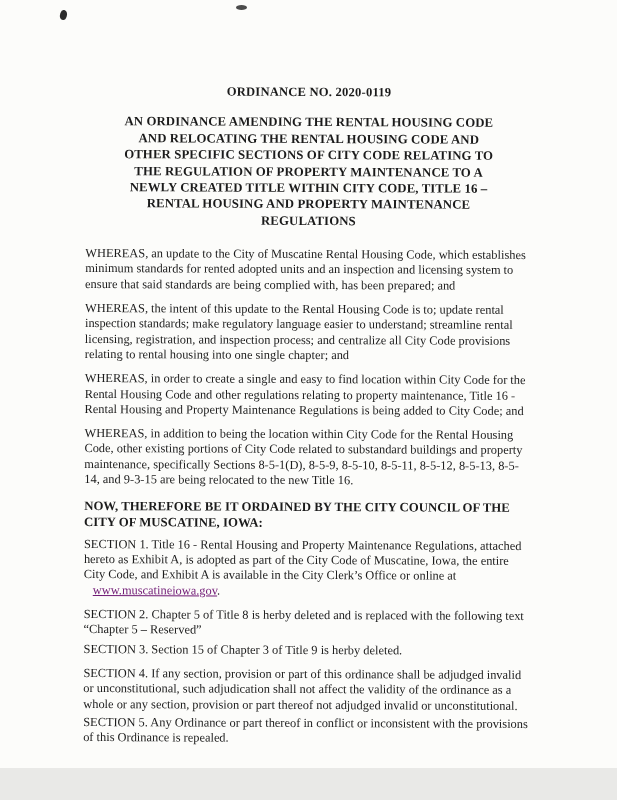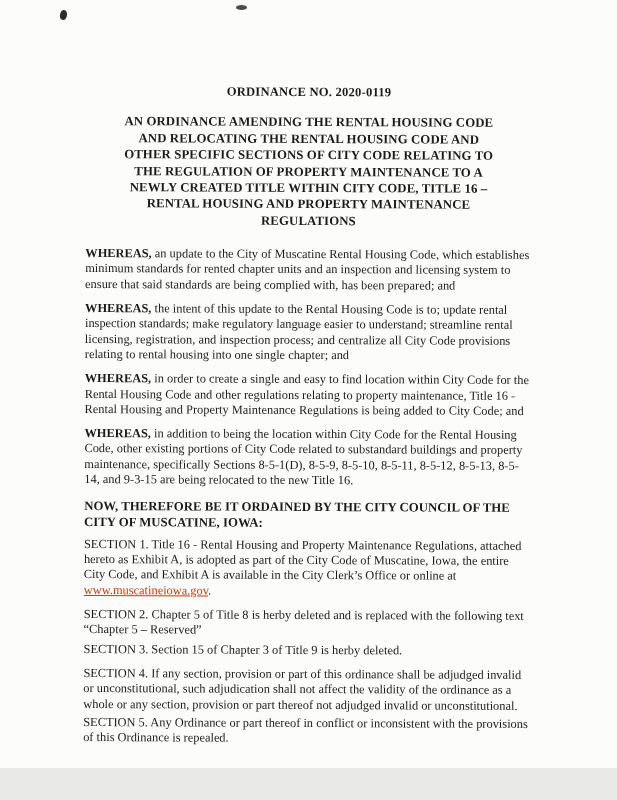--- a/index.html
+++ b/index.html
@@ -37,33 +37,34 @@
   }
   .title {
     font-weight: bold;
     text-align: center;
     font-size: 12.8px;
     line-height: 16.4px;
     letter-spacing: 0.1px;
     margin-bottom: 18px;
   }
   .para { margin-bottom: 9px; }
-  .para strong { font-weight: bold; }
+  .para strong { font-weight: normal; }
   .ordained {
     font-weight: bold;
     margin-top: 12px;
     margin-bottom: 7px;
     font-size: 12.8px;
   }
   .s2 { margin-bottom: 4px; }
   .s3 { margin-bottom: 9px; }
   .s4 { margin-bottom: 3px; }
   .s5 { margin-bottom: 0; }
   .doc-link {
-    color: #c2410c;
+    color: #701a75;
+    margin-left: 9px;
   }
   .artifact {
     position: absolute;
     background: #2c2c2c;
   }
   .artifact.a1 {
     left: 60px; top: 10px;
     width: 7px; height: 10px;
     border-radius: 45% 60% 50% 55%;
     transform: rotate(18deg);
@@ -90,21 +91,21 @@
     <div class="title">
       <div>AN ORDINANCE AMENDING THE RENTAL HOUSING CODE</div>
       <div>AND RELOCATING THE RENTAL HOUSING CODE AND</div>
       <div>OTHER SPECIFIC SECTIONS OF CITY CODE RELATING TO</div>
       <div>THE REGULATION OF PROPERTY MAINTENANCE TO A</div>
       <div>NEWLY CREATED TITLE WITHIN CITY CODE, TITLE 16 –</div>
       <div>RENTAL HOUSING AND PROPERTY MAINTENANCE</div>
       <div>REGULATIONS</div>
     </div>
 
-    <p class="para"><strong>WHEREAS,</strong><span> an update to the City of Muscatine Rental Housing Code, which establishes minimum standards for rented chapter units and an inspection and licensing system to ensure that said standards are being complied with, has been prepared; and</span></p>
+    <p class="para"><strong>WHEREAS,</strong><span> an update to the City of Muscatine Rental Housing Code, which establishes minimum standards for rented adopted units and an inspection and licensing system to ensure that said standards are being complied with, has been prepared; and</span></p>
 
     <p class="para"><strong>WHEREAS,</strong><span> the intent of this update to the Rental Housing Code is to; update rental inspection standards; make regulatory language easier to understand; streamline rental licensing, registration, and inspection process; and centralize all City Code provisions relating to rental housing into one single chapter; and</span></p>
 
     <p class="para"><strong>WHEREAS,</strong><span> in order to create a single and easy to find location within City Code for the Rental Housing Code and other regulations relating to property maintenance, Title 16 - Rental Housing and Property Maintenance Regulations is being added to City Code; and</span></p>
 
     <p class="para"><strong>WHEREAS,</strong><span> in addition to being the location within City Code for the Rental Housing Code, other existing portions of City Code related to substandard buildings and property maintenance, specifically Sections 8-5-1(D), 8-5-9, 8-5-10, 8-5-11, 8-5-12, 8-5-13, 8-5-14, and 9-3-15 are being relocated to the new Title 16.</span></p>
 
     <p class="para ordained">NOW, THEREFORE BE IT ORDAINED BY THE CITY COUNCIL OF THE CITY OF MUSCATINE, IOWA:</p>
 
     <p class="para"><span>SECTION 1. Title 16 - Rental Housing and Property Maintenance Regulations, attached hereto as Exhibit A, is adopted as part of the City Code of Muscatine, Iowa, the entire City Code, and Exhibit A is available in the City Clerk’s Office or online at </span><a class="doc-link" href="#">www.muscatineiowa.gov</a><span>.</span></p>

